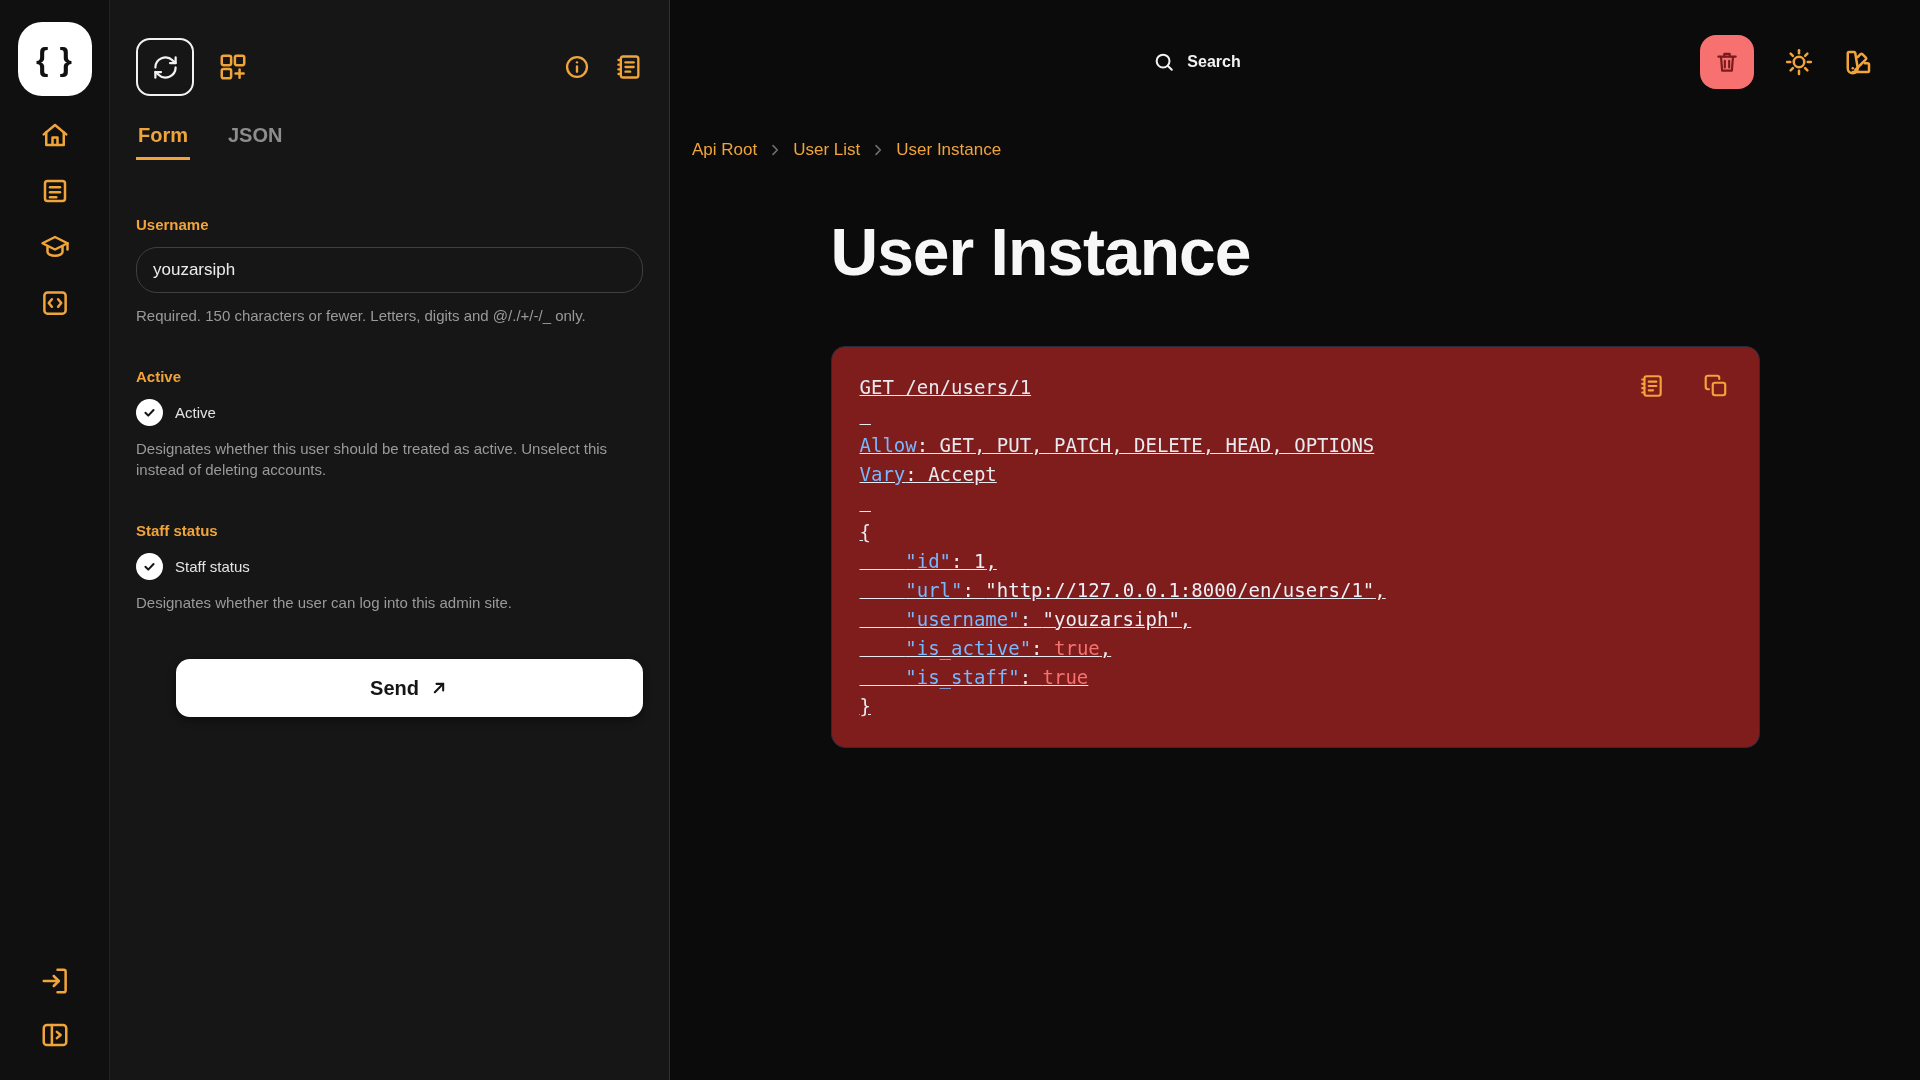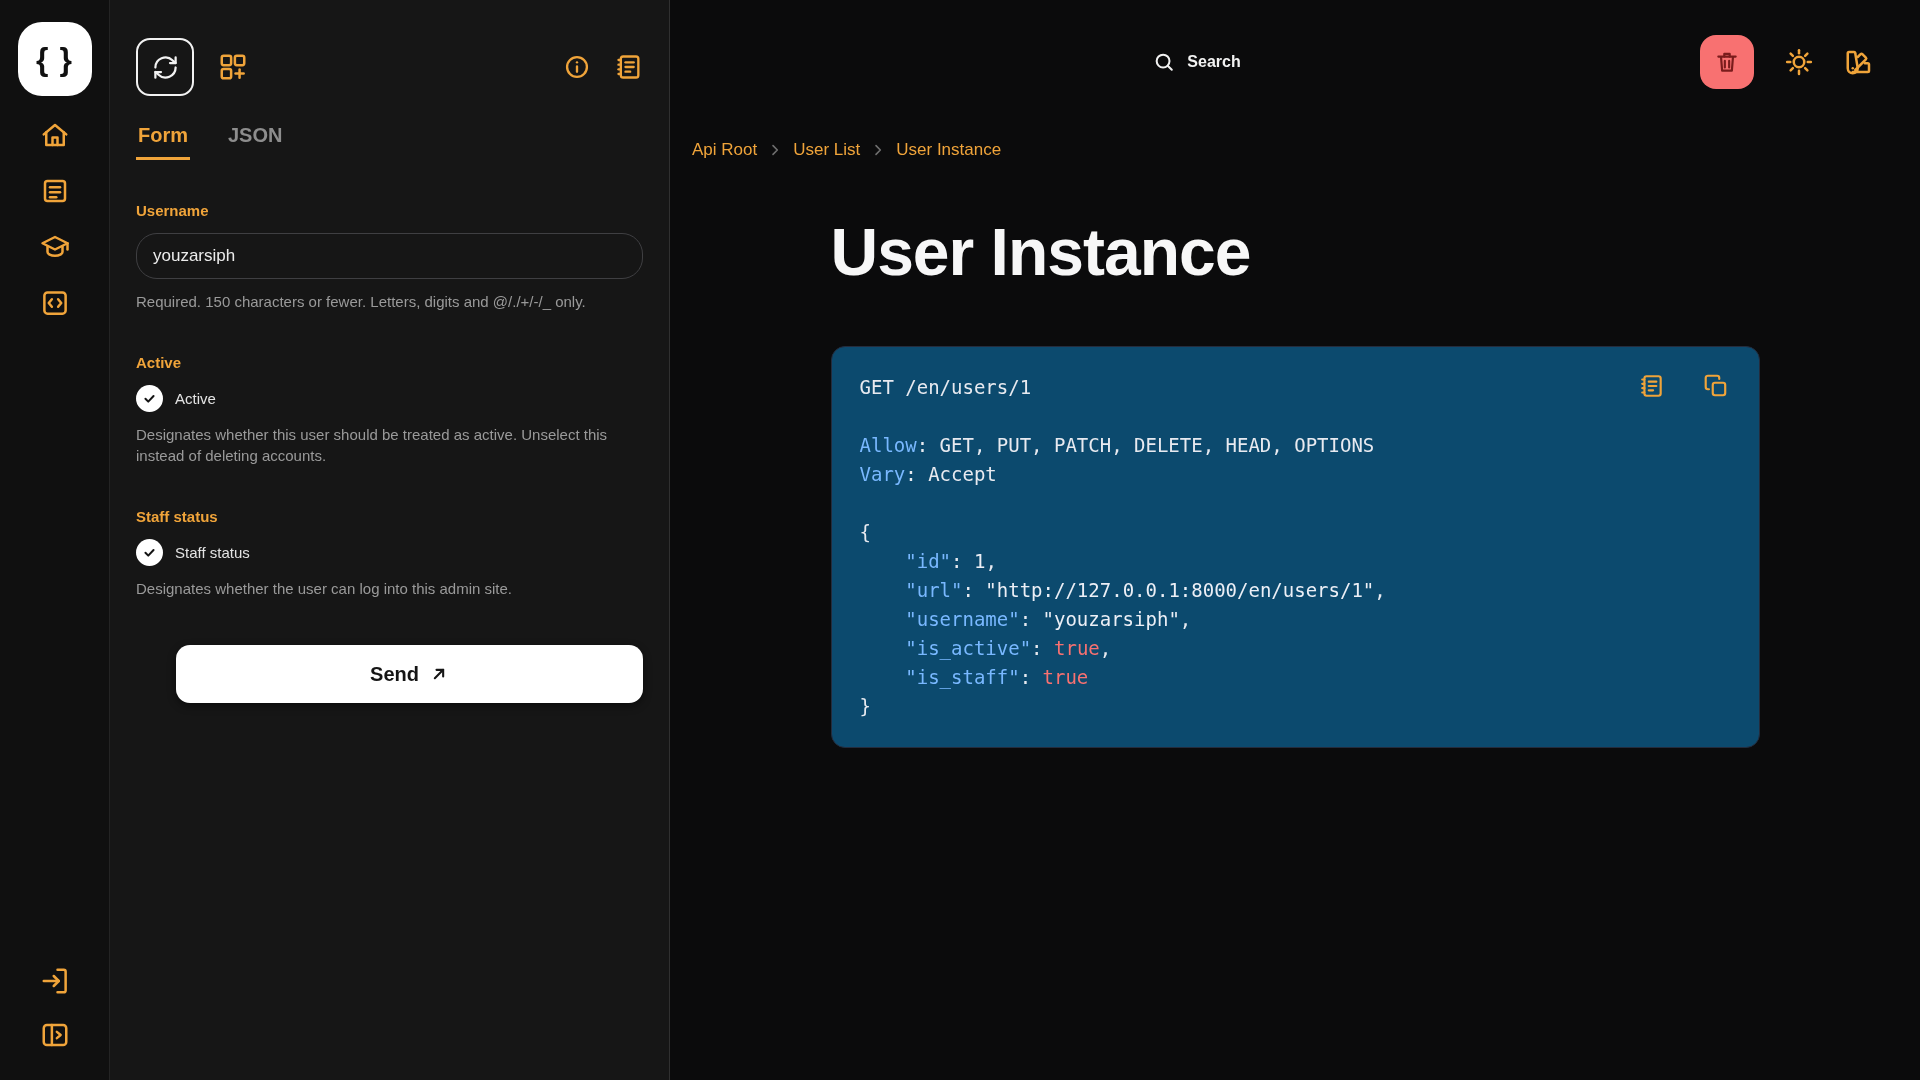--- a/index.html
+++ b/index.html
@@ -43,21 +43,21 @@
   .toolbar { display:flex; align-items:center; gap:24px; }
   .tool-big {
     width:58px; height:58px; border:2px solid #f2f2f2; border-radius:14px;
     display:flex; align-items:center; justify-content:center; color:#f2f2f2;
   }
   .tool-big .ic { width:27px; height:27px; }
   .spacer { flex:1; }
   .tabs { display:flex; gap:36px; margin-top:28px; }
   .tab { font-size:20px; font-weight:bold; color:#8d8d8d; padding:0 2px 10px; cursor:pointer; }
   .tab.active { color:var(--accent); border-bottom:3px solid var(--accent); }
-  .field { margin-top:42px; }
+  .field { margin-top:56px; }
   .field + .field { margin-top:42px; }
   .field-label { font-size:15px; font-weight:bold; color:var(--accent); }
   .text-input {
     margin-top:14px; width:100%; height:46px; background:transparent;
     border:1px solid #3f3f42; border-radius:21px; color:#ececec;
     font-size:17px; font-family:"Liberation Sans",sans-serif; padding:0 16px; outline:none;
   }
   .help { margin-top:13px; font-size:15px; color:#9a9a9a; line-height:1.35; }
   .check-row { display:flex; align-items:center; gap:12px; margin-top:14px; cursor:pointer; }
   .checkbox {
@@ -88,23 +88,23 @@
   }
   .danger-btn .ic { width:26px; height:26px; }
 
   .breadcrumb { display:flex; align-items:center; gap:10px; margin-top:50px; padding-left:22px; }
   .crumb { color:var(--accent); font-size:17px; cursor:pointer; text-decoration:none; }
   .sep { width:16px; height:16px; color:#6f6f6f; }
 
   .content { width:929px; margin:0 auto; }
   .page-title { margin-top:54px; font-size:66px; font-weight:800; letter-spacing:-1px; color:#f7f7f7; }
   .code-card {
-    position:relative; margin-top:56px; background:#0c4a6e;
+    position:relative; margin-top:56px; background:#7f1d1d;
     border:1px solid #242c3d; border-radius:14px; padding:26px 28px;
-    font-family:"DejaVu Sans Mono", monospace; font-size:19px; line-height:29px; color:#e8eaf0;
+    font-family:"DejaVu Sans Mono", monospace; font-size:19px; line-height:29px; color:#e8eaf0;text-decoration:underline;
   }
   .card-icons { position:absolute; top:26px; right:30px; display:flex; gap:38px; }
   .code-line { white-space:pre; min-height:29px; }
   .tok-key  { color:var(--code-key); }
   .tok-bool { color:var(--code-bool); }
   .tok-str, .tok-num { color:#eceff6; }
 </style>
 </head>
 <body style="--accent: #f0a43a; --danger: #f87171; --code-key: #79b8ff; --code-bool: #f87171;">
 

